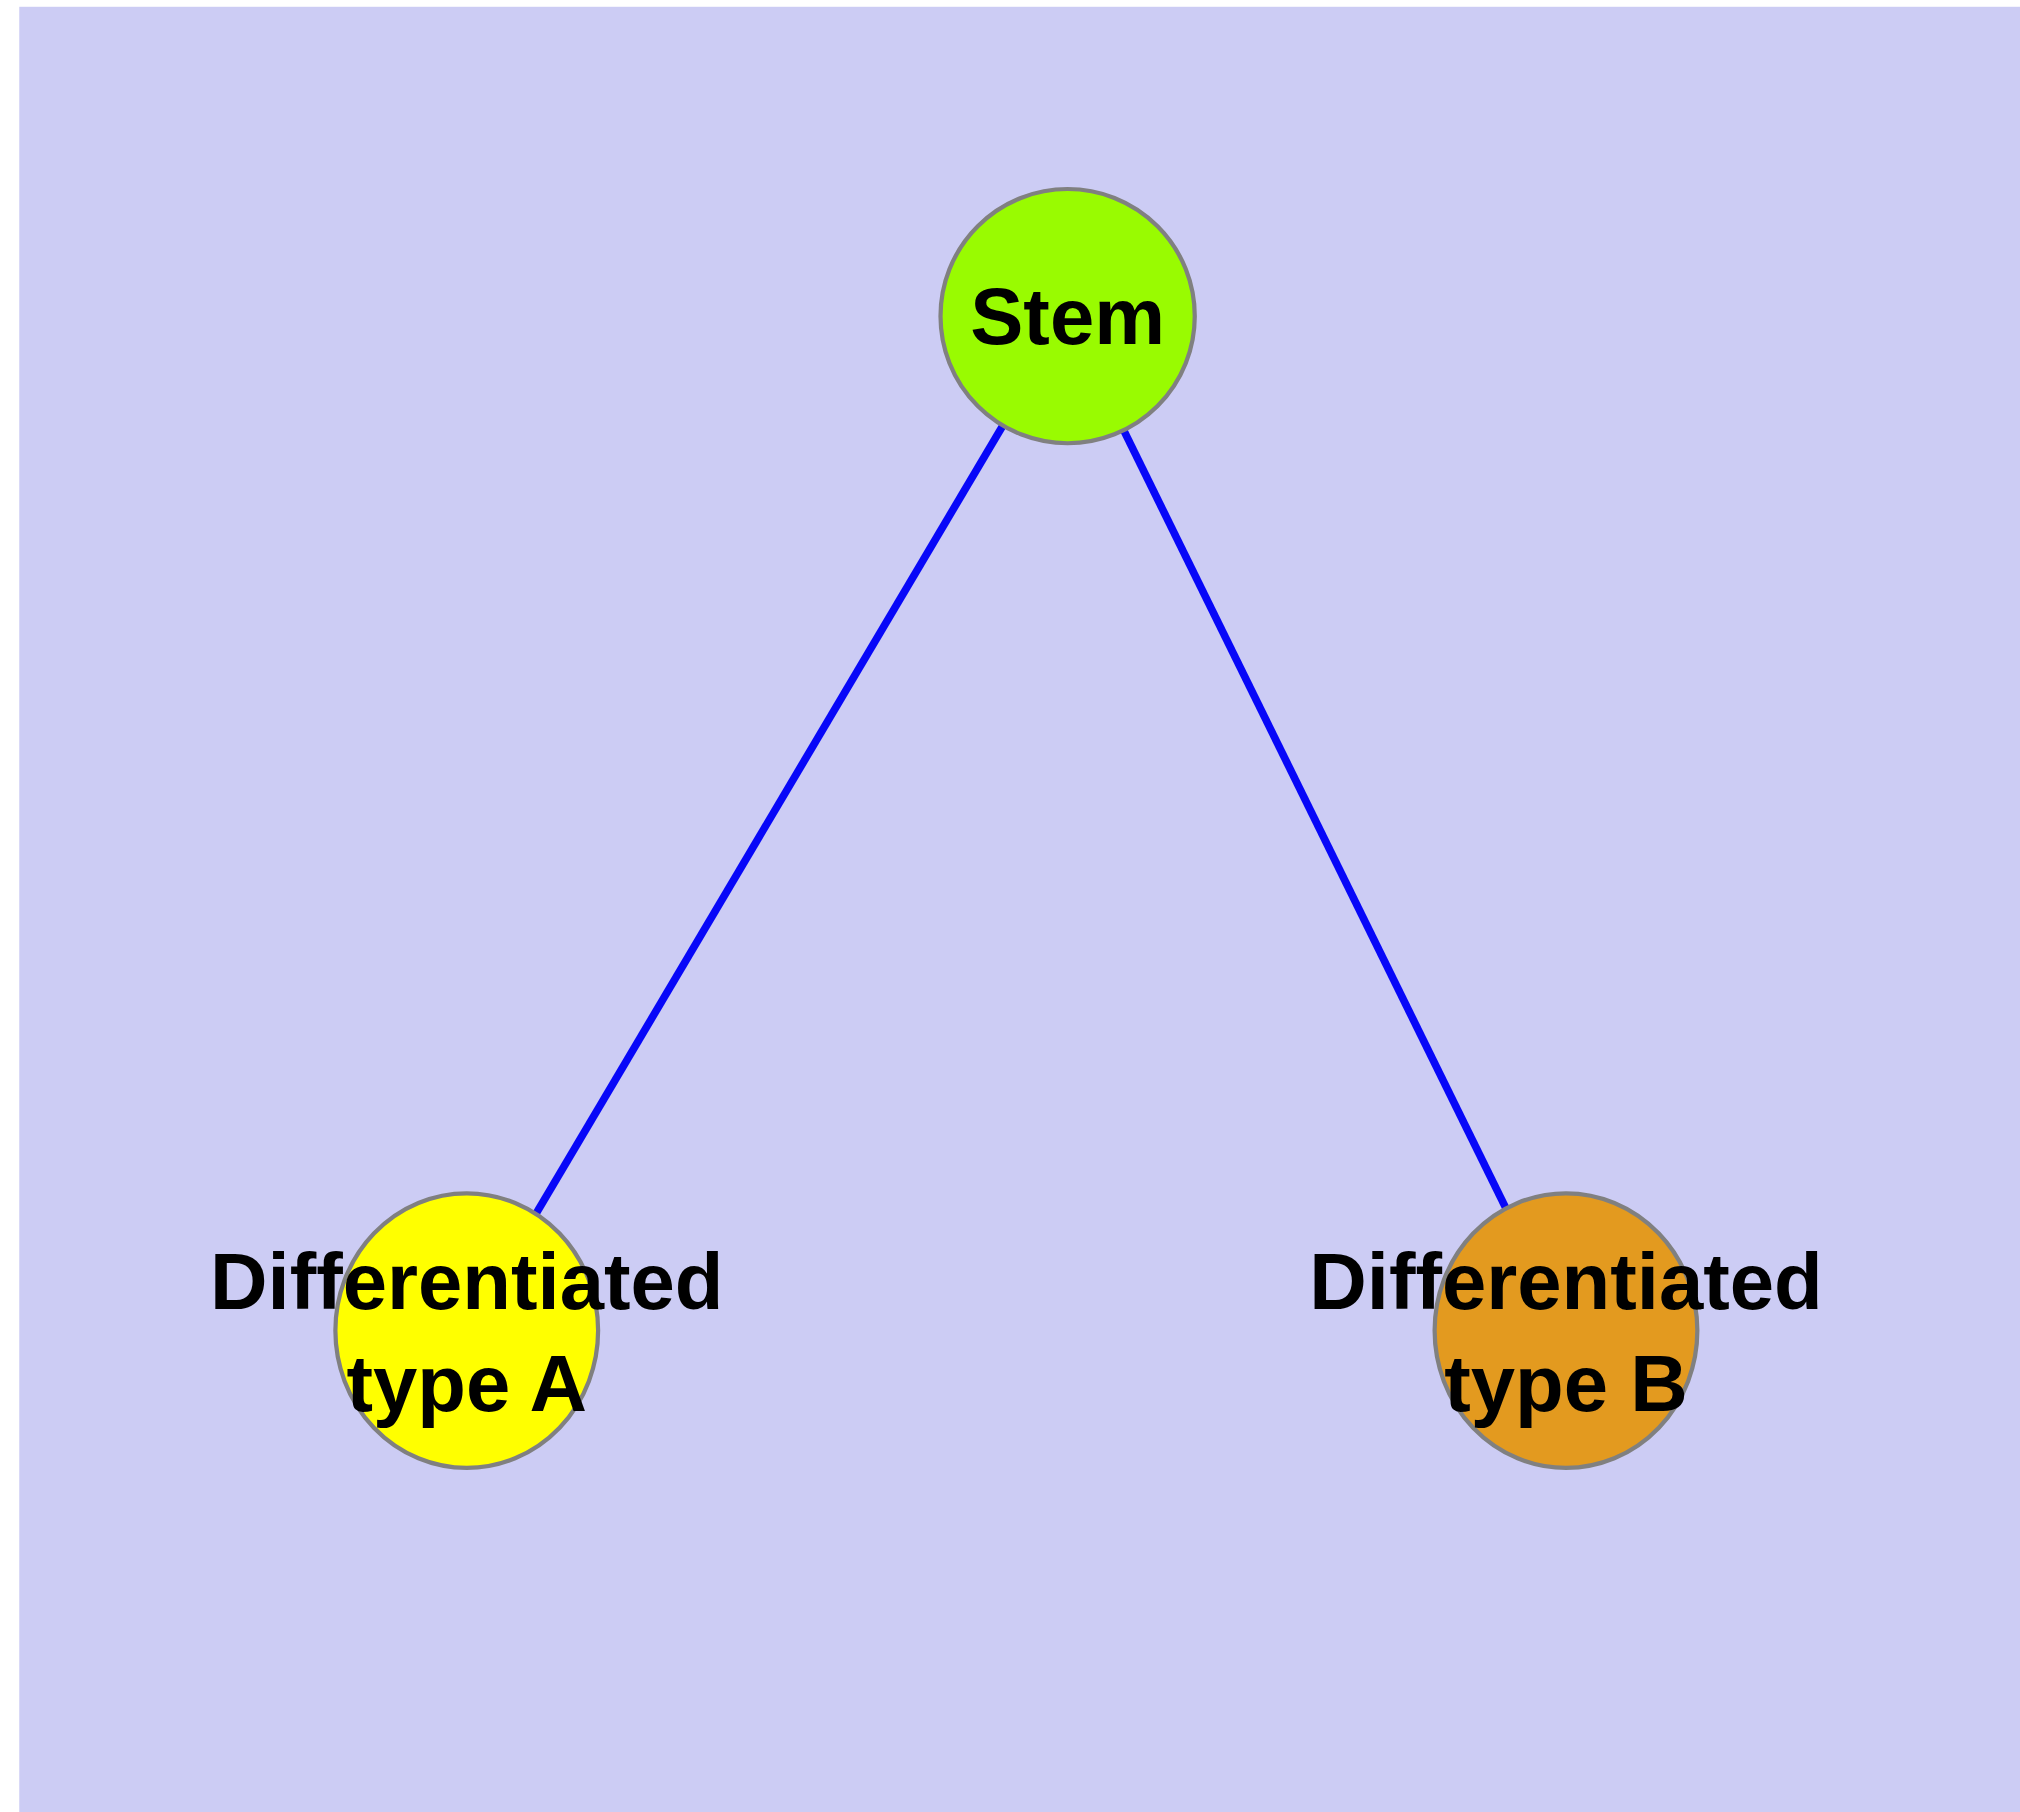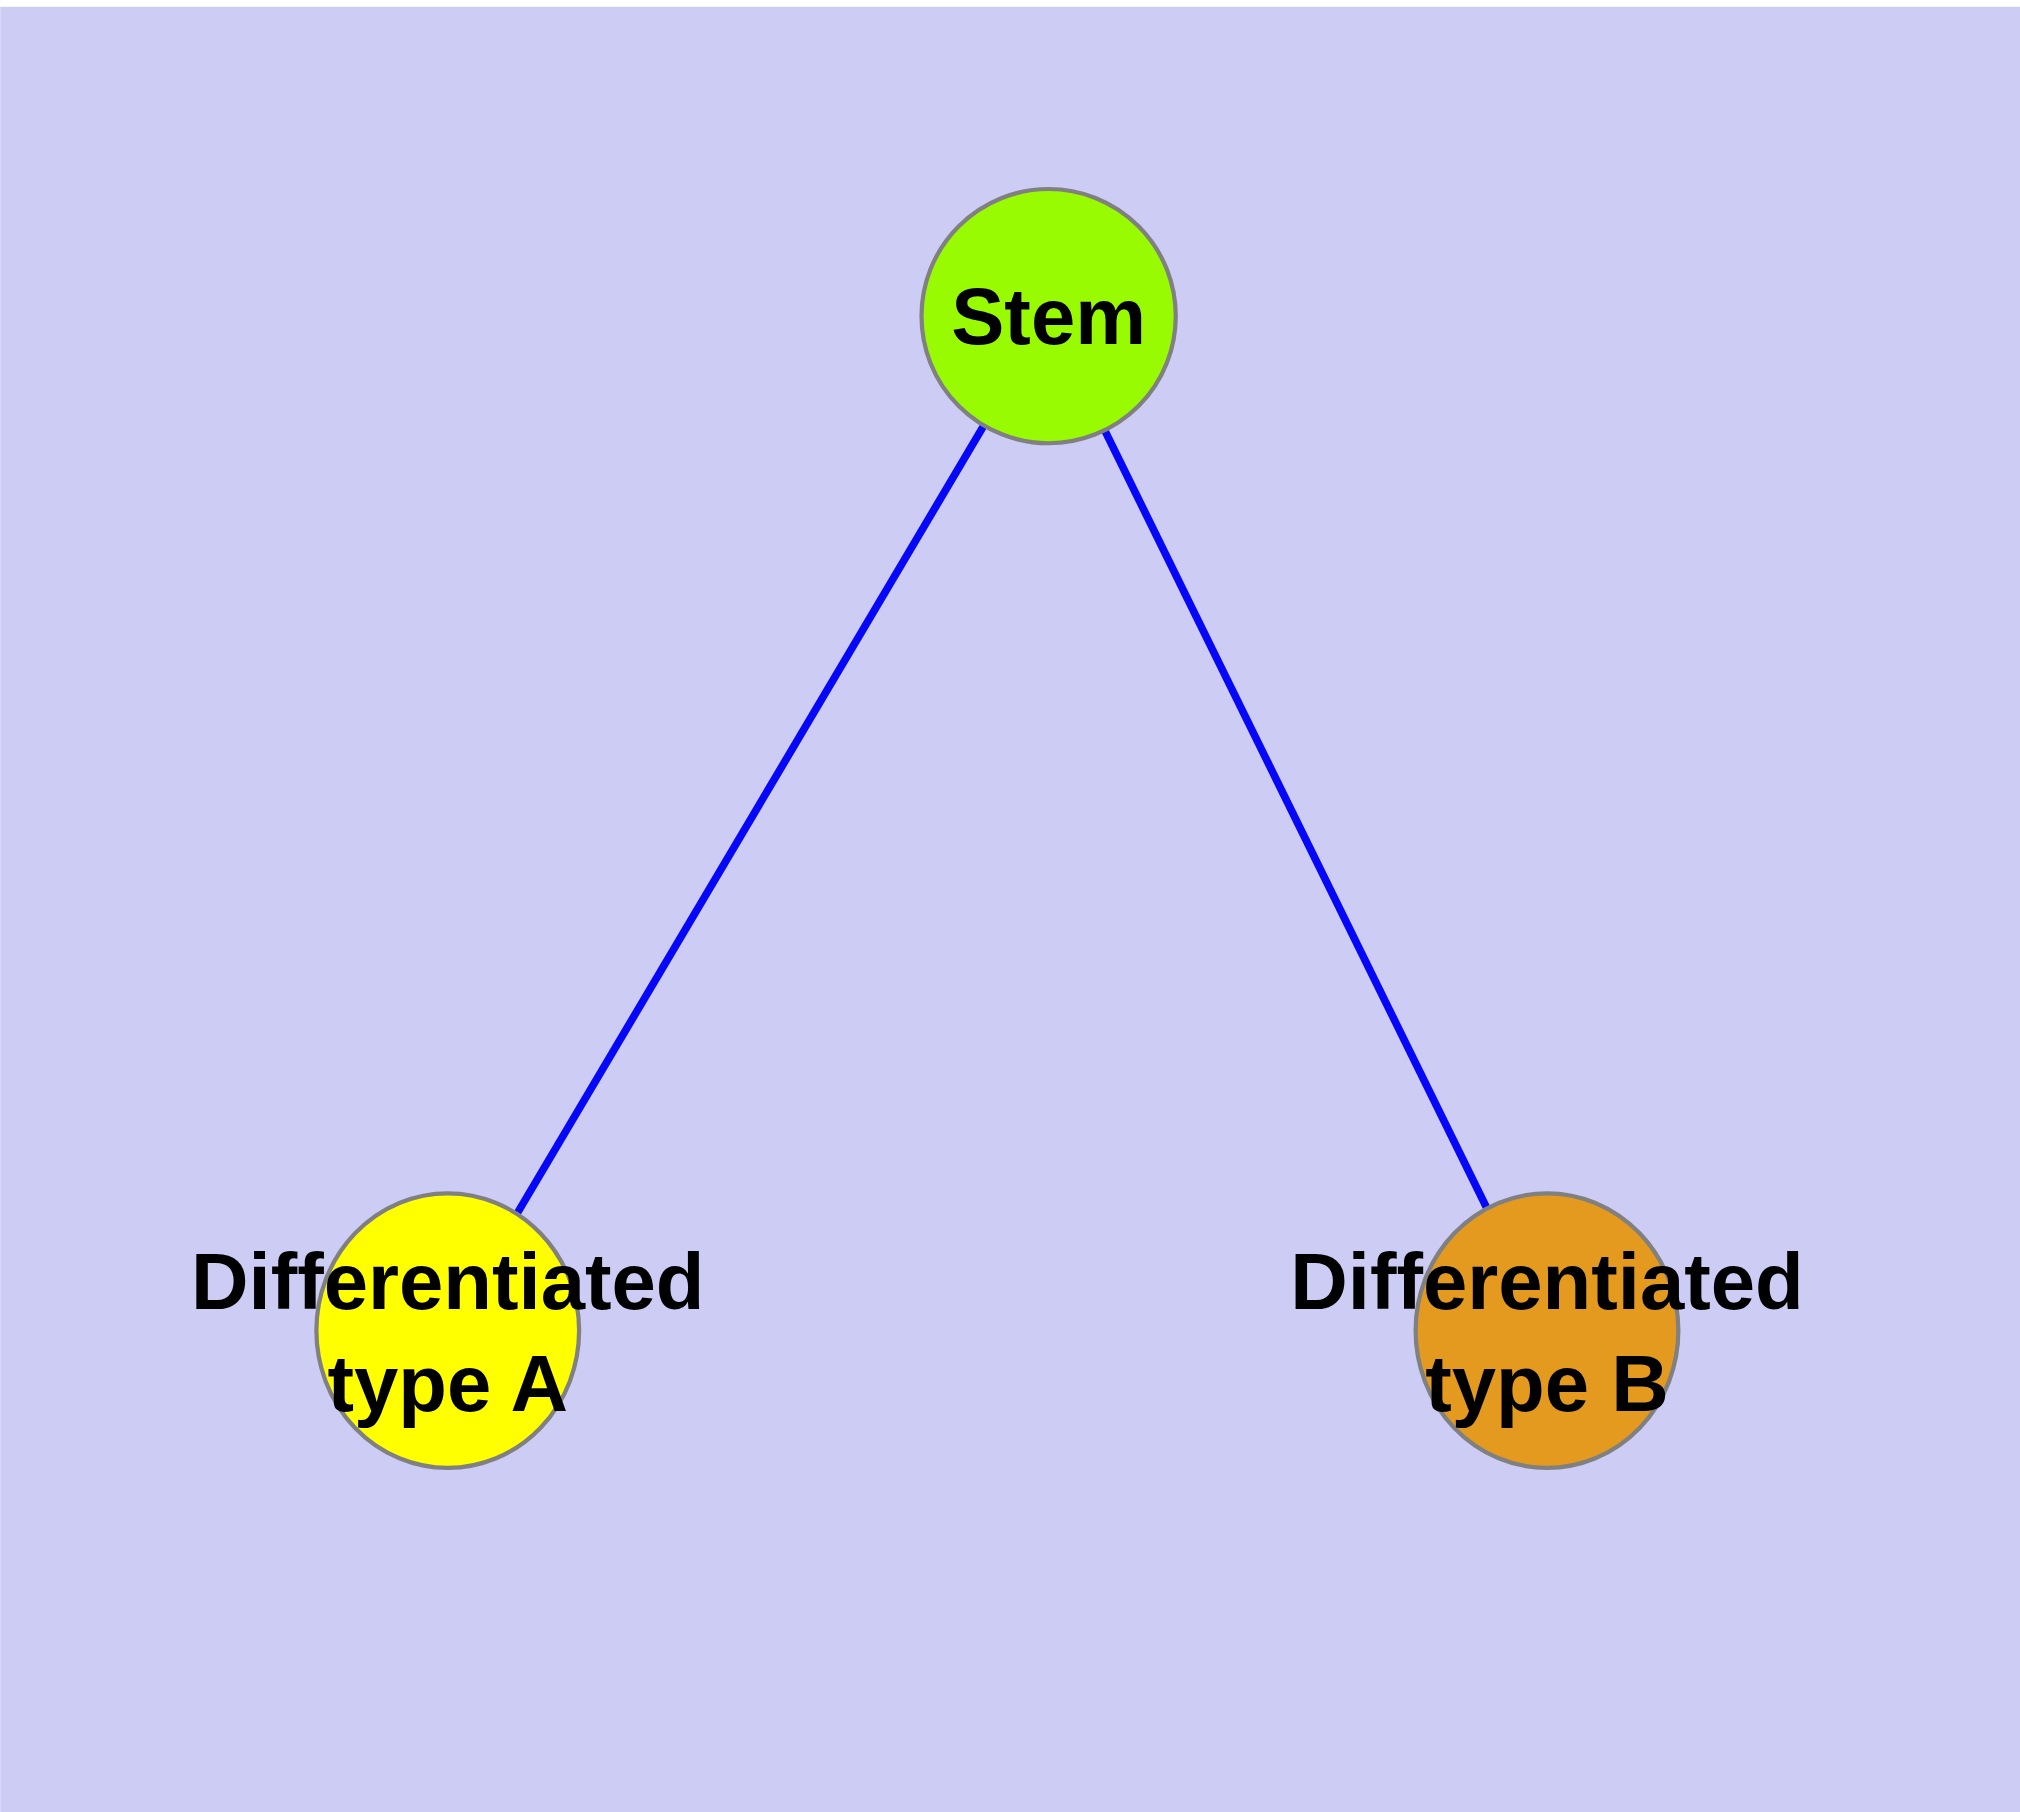--- a/index.html
+++ b/index.html
@@ -7,20 +7,21 @@
     padding: 0;
     background: #FFFFFF;
     width: 2021px;
     height: 1812px;
     overflow: hidden;
   }
   .diagram-wrap {
     position: relative;
     width: 1785px;
     height: 1812px;
+    padding-left: 19px;
   }
   svg {
     display: block;
   }
   .node-label {
     font-family: "Liberation Sans", sans-serif;
     font-weight: bold;
     font-size: 94px;
     text-anchor: middle;
   }

